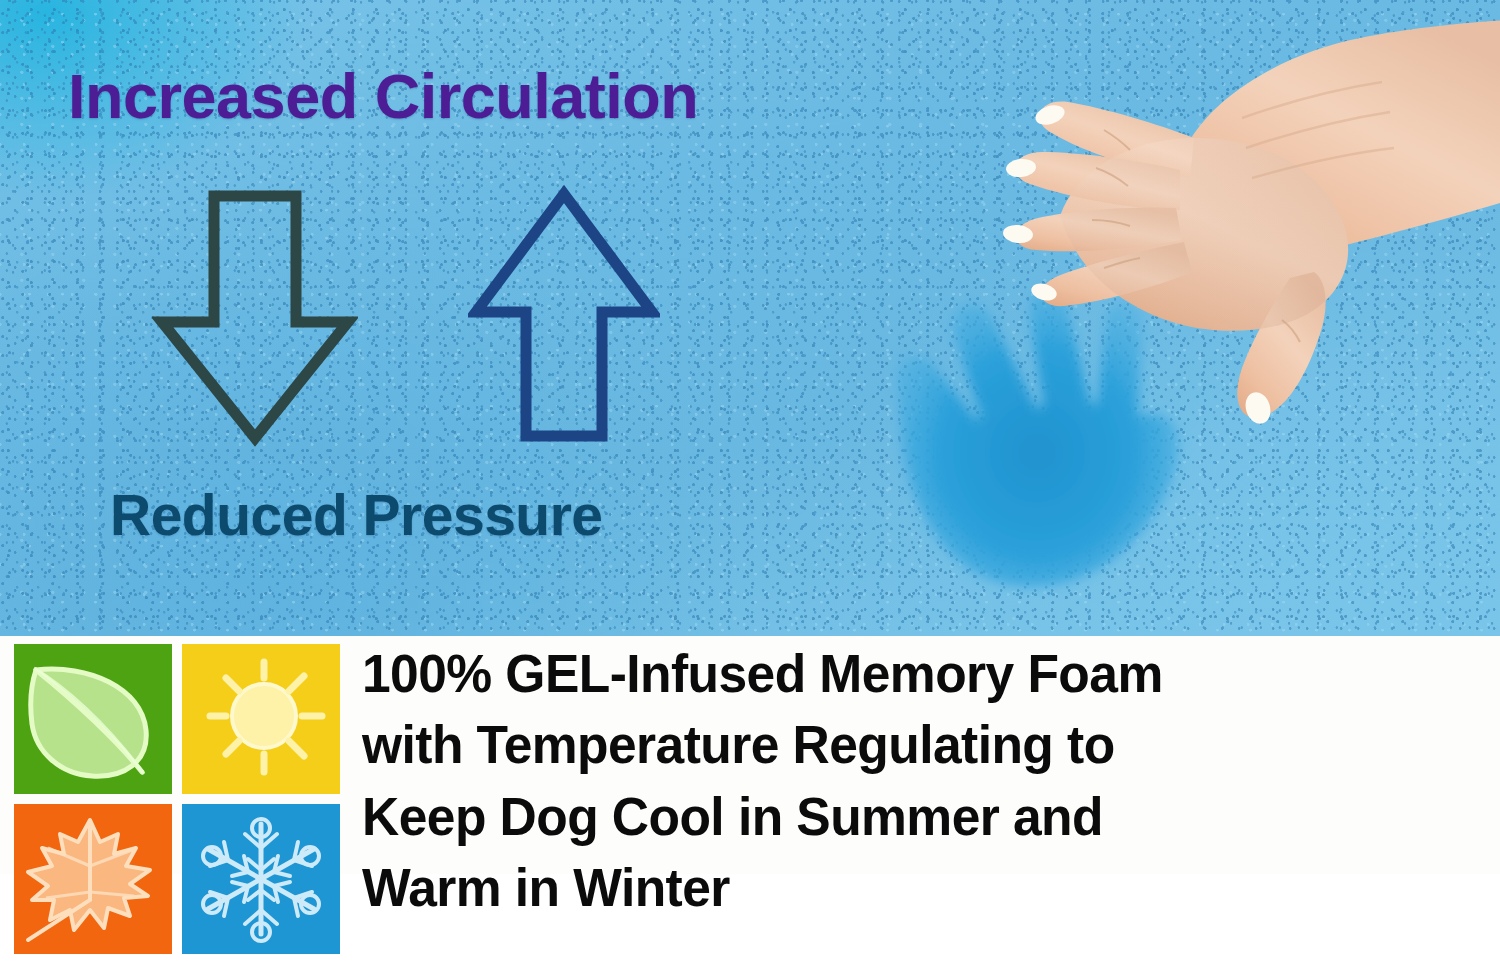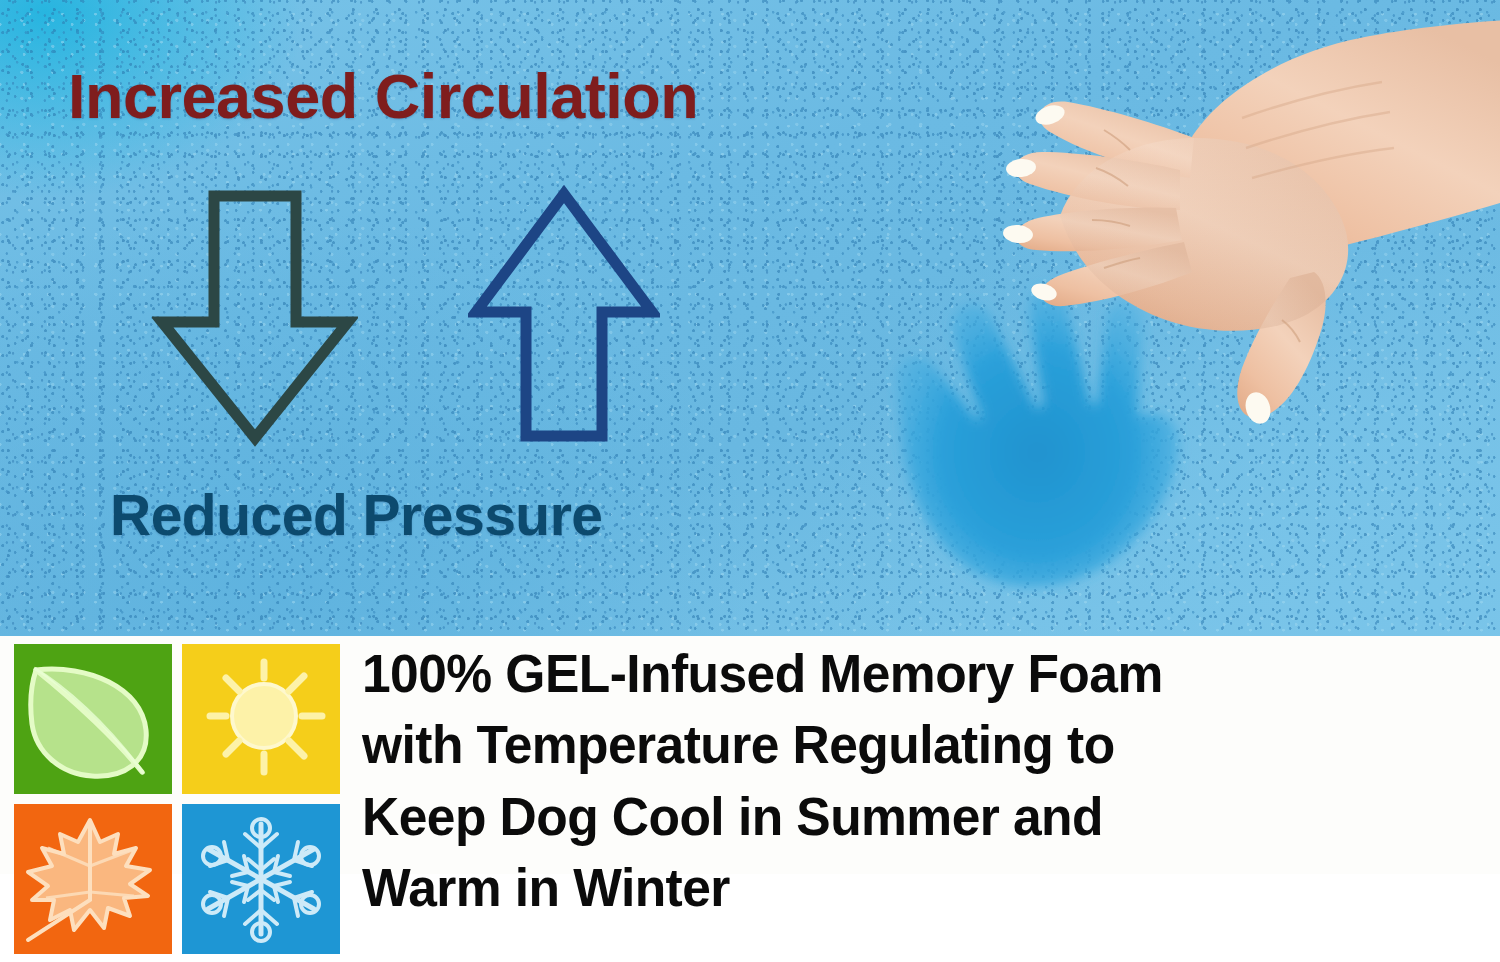--- a/index.html
+++ b/index.html
@@ -66,21 +66,21 @@
   }
 
   
   .overlay-title {
     position: absolute;
     left: 68px;
     top: 60px;
     font-size: 63px;
     font-weight: bold;
     letter-spacing: -0.5px;
-    color: #7f1d1d;
+    color: #4c1d95;
     white-space: nowrap;
     text-shadow: 0 1px 2px rgba(40,90,140,0.35);
     text-align: right;
   }
   .overlay-subtitle {
     position: absolute;
     left: 110px;
     top: 482px;
     font-size: 57px;
     font-weight: bold;

